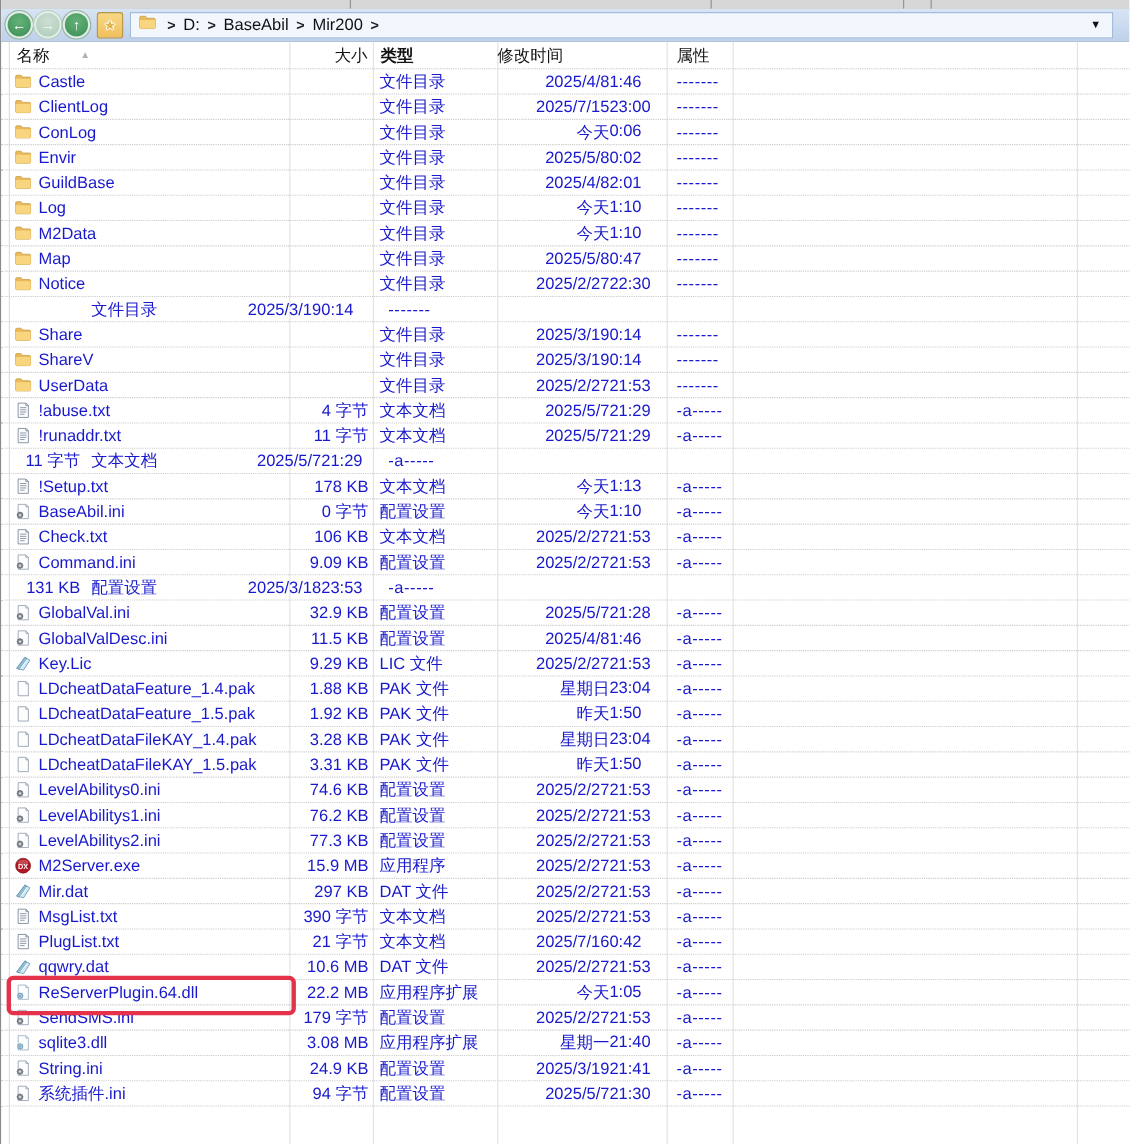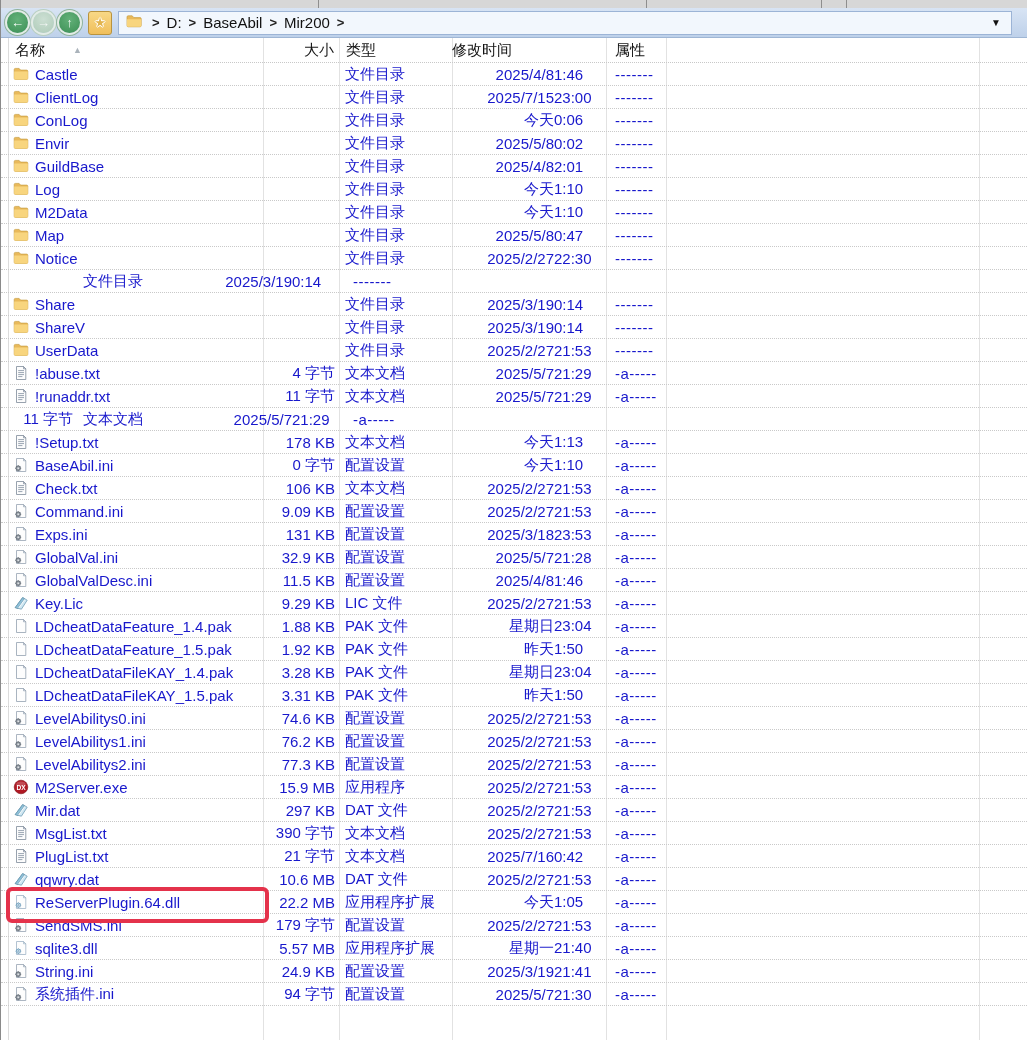--- a/index.html
+++ b/index.html
@@ -43,21 +43,21 @@
   .left-inner-line{position:absolute;left:7px;top:38px;bottom:0;width:1px;background:#dcdcdc;}
   
   .list-header{
     position:absolute;left:0;top:38px;width:100%;height:25px;display:flex;align-items:center;
     color:#141414;font-size:15px;border-bottom:1px dotted #c8c8c8;box-sizing:border-box;background:transparent;
   }
   .hc{box-sizing:border-box;white-space:nowrap;overflow:hidden;}
   .hc-name{width:262px;padding-left:14px;display:flex;align-items:center;cursor:pointer;}
   .sort-arrow{color:#aab3bb;font-size:9px;margin-left:28px;}
   .hc-size{width:76px;text-align:right;padding-right:5px;cursor:pointer;}
-  .hc-type{width:113px;padding-left:7px;cursor:pointer;}
+  .hc-type{width:113px;padding-left:7px;cursor:pointer;font-weight:bold;}
   .hc-time{width:154px;text-align:left;padding-right:8px;cursor:pointer;}
   .hc-attr{width:60px;padding-left:9px;cursor:pointer;}
   
   .list-body{position:absolute;left:0;top:63px;width:100%;}
   .file-row{
     position:relative;height:23px;display:flex;align-items:center;box-sizing:border-box;
     border-bottom:1px dotted #c9c9c9;color:#1818cc;font-size:15px;cursor:default;
   }
   .cell{box-sizing:border-box;white-space:nowrap;overflow:hidden;}
   .c-name{width:262px;display:flex;align-items:center;padding-left:12px;}
@@ -487,34 +487,20 @@
     </div>
     <div class="cell c-size">9.09 KB</div>
     <div class="cell c-type">配置设置</div>
     <div class="cell c-time">
       <span class="fdate">2025/2/27</span>
       <span class="ftime">21:53</span>
     </div>
     <div class="cell c-attr">-a-----</div>
   </div>
       <div class="file-row">
-    <div class="cell c-name">
-      <span class="ficon">
-            <svg width="16" height="16" viewBox="0 0 16 16">
-    <path d="M3.5 1.5 L10.5 1.5 L12.8 3.8 L12.8 14.5 L3.5 14.5 Z" fill="#fdfdfd" stroke="#97a3b2" stroke-width="0.8"></path>
-    <path d="M10.5 1.5 L10.5 3.8 L12.8 3.8 Z" fill="#e2e8ef" stroke="#97a3b2" stroke-width="0.7"></path>
-    <g stroke="#6d757e" stroke-width="1" fill="#9aa2ab">
-      <path d="M5.2 8.2 v6 M2.2 11.2 h6 M3.1 9.1 l4.2 4.2 M3.1 13.3 l4.2 -4.2" fill="none" stroke-width="1.1"></path>
-      <circle cx="5.2" cy="11.2" r="2.2"></circle>
-    </g>
-    <circle cx="5.2" cy="11.2" r="0.8" fill="#f2f2f2" stroke="none"></circle>
-  </svg>
-          </span>
-      <span class="fname">Exps.ini</span>
-    </div>
     <div class="cell c-size">131 KB</div>
     <div class="cell c-type">配置设置</div>
     <div class="cell c-time">
       <span class="fdate">2025/3/18</span>
       <span class="ftime">23:53</span>
     </div>
     <div class="cell c-attr">-a-----</div>
   </div>
       <div class="file-row">
     <div class="cell c-name">
@@ -871,21 +857,21 @@
     <path d="M10.5 1.5 L10.5 3.8 L12.8 3.8 Z" fill="#e4edf4" stroke="#9fb4c6" stroke-width="0.7"></path>
     <g stroke="#7ca6c2" stroke-width="1" fill="none">
       <path d="M5.4 8.4 v5.6 M2.6 11.2 h5.6 M3.4 9.2 l4 4 M3.4 13.2 l4 -4"></path>
       <circle cx="5.4" cy="11.2" r="2.1" fill="#dcebf4"></circle>
       <circle cx="5.4" cy="11.2" r="0.7" fill="#fff"></circle>
     </g>
   </svg>
           </span>
       <span class="fname">sqlite3.dll</span>
     </div>
-    <div class="cell c-size">5.57 MB</div>
+    <div class="cell c-size">3.08 MB</div>
     <div class="cell c-type">应用程序扩展</div>
     <div class="cell c-time">
       <span class="fdate">星期一</span>
       <span class="ftime">21:40</span>
     </div>
     <div class="cell c-attr">-a-----</div>
   </div>
       <div class="file-row">
     <div class="cell c-name">
       <span class="ficon">

